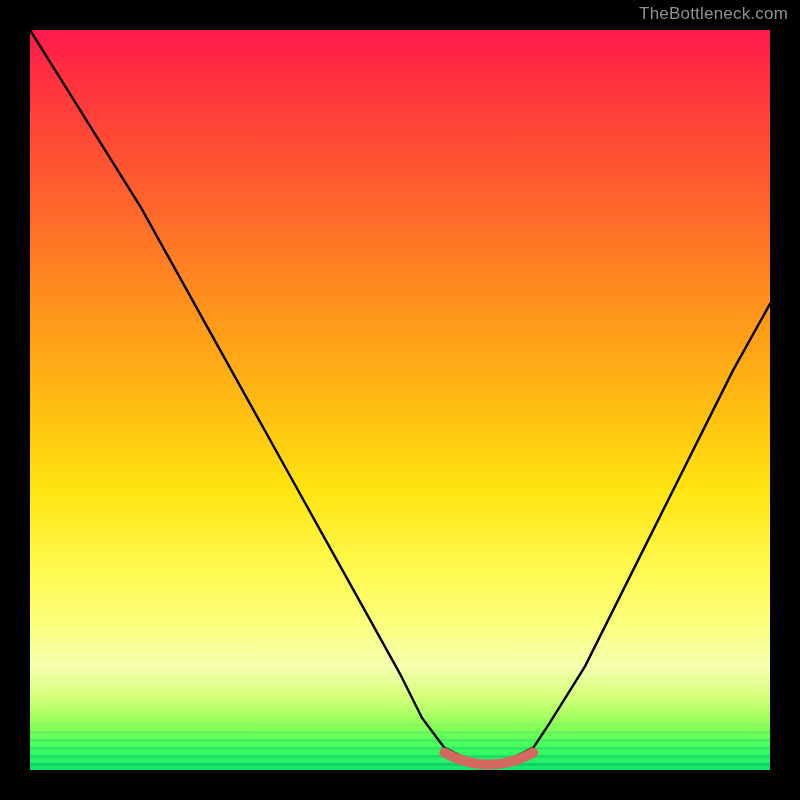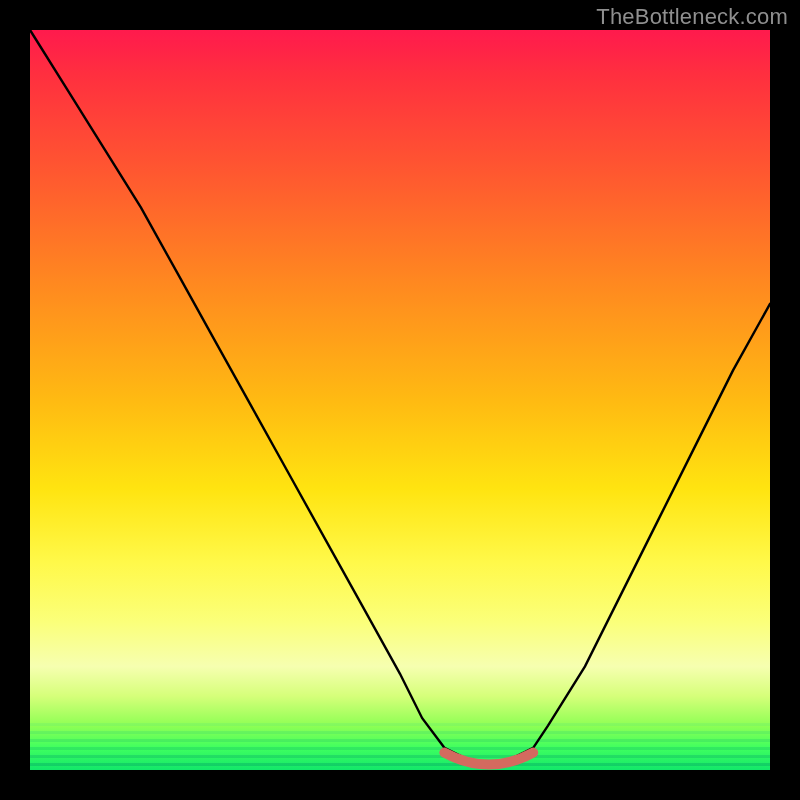--- a/index.html
+++ b/index.html
@@ -48,21 +48,21 @@
     position: absolute;
     left: 0;
     width: 100%;
     height: 3px;
   }
   .watermark {
     position: absolute;
     top: 4px;
     right: 12px;
     color: #8f8f8f;
-    font-size: 22px;
+    font-size: 17px;
     font-weight: 500;
     letter-spacing: 0.2px;
     user-select: none;
   }
   svg.curve {
     position: absolute;
     left: 0;
     top: 0;
     width: 740px;
     height: 740px;

